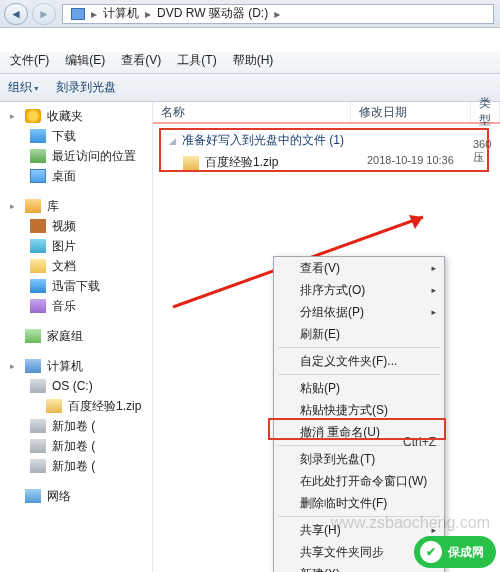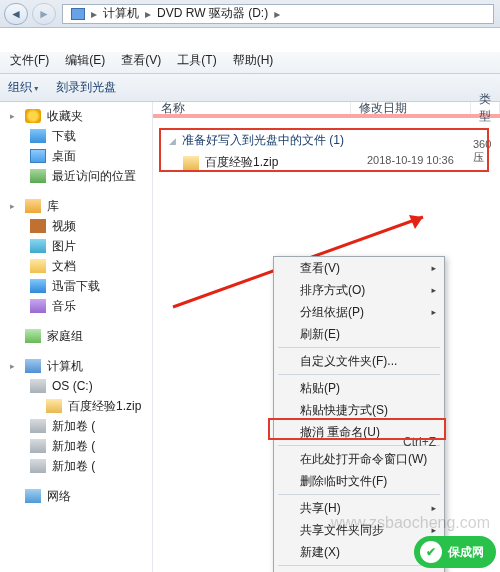--- a/index.html
+++ b/index.html
@@ -26,21 +26,21 @@
 .main { display: flex; height: calc(572px - 28px - 22px - 28px); }
 .sidebar { width: 160px; background: #fff; border-right: 1px solid #e4e8ee; overflow-y: auto; padding: 4px 0; }
 .sidebar .group { margin-bottom: 10px; }
 .sidebar .item { display: flex; align-items: center; height: 20px; padding-left: 10px; cursor: pointer; gap: 6px; color: #222; }
 .sidebar .sub { padding-left: 30px; }
 .sidebar .sub2 { padding-left: 46px; }
 .sidebar .item.sel { background: #cfe3f8; }
 .sidebar .tri { width: 9px; color: #888; font-size: 9px; display: inline-block; }
 
 .content { flex: 1; position: relative; background: #fff; }
-.colhead { height: 16px; border-bottom: 4px solid #fca5a5; display: flex; align-items: center; color: #3a4a5c; }
+.colhead { height: 22px; border-bottom: 2px solid #fca5a5; display: flex; align-items: center; color: #3a4a5c; }
 .colhead span { padding: 0 8px; border-right: 1px solid #e9ecef; height: 100%; display: flex; align-items: center; }
 .colhead .c1 { width: 198px; }
 .colhead .c2 { width: 120px; }
 .colhead .c3 { flex: 1; }
 
 .box-red { position: absolute; border: 2px solid #e03a2a; background: transparent; pointer-events: none; }
 #box1 { left: 6px; top: 26px; width: 330px; height: 44px; }
 #box2 { left: 115px; top: 316px; width: 178px; height: 22px; }
 
 .section-title { position: absolute; left: 16px; top: 30px; display: flex; align-items: center; gap: 6px; color: #1a3f6e; }
@@ -123,26 +123,26 @@
       <div class="item">
           <span class="tri">▸</span>
           <span class="ico ico-fav"></span>
           <span>收藏夹</span>
         </div>
       <div class="item sub">
           <span class="ico ico-dl"></span>
           <span>下载</span>
         </div>
       <div class="item sub">
+          <span class="ico ico-recent"></span>
+          <span>最近访问的位置</span>
+        </div>
+      <div class="item sub">
           <span class="ico ico-desk"></span>
           <span>桌面</span>
-        </div>
-      <div class="item sub">
-          <span class="ico ico-recent"></span>
-          <span>最近访问的位置</span>
         </div>
     </div>
     <div class="group">
       <div class="item">
           <span class="tri">▸</span>
           <span class="ico ico-lib"></span>
           <span>库</span>
         </div>
       <div class="item sub">
           <span class="ico ico-vid"></span>
@@ -260,20 +260,23 @@
         </div>
       <div class="mi">
           <span>粘贴快捷方式(S)</span>
         </div>
       <div class="mi">
           <span>撤消 重命名(U)</span>
           <span class="sc">Ctrl+Z</span>
         </div>
       <div class="sep"></div>
       <div class="mi">
+          <span>刻录到光盘(T)</span>
+        </div>
+      <div class="mi">
           <span>在此处打开命令窗口(W)</span>
         </div>
       <div class="mi">
           <span>删除临时文件(F)</span>
         </div>
       <div class="sep"></div>
       <div class="mi">
           <span>共享(H)</span>
           <span class="arrow-r">▸</span>
         </div>

